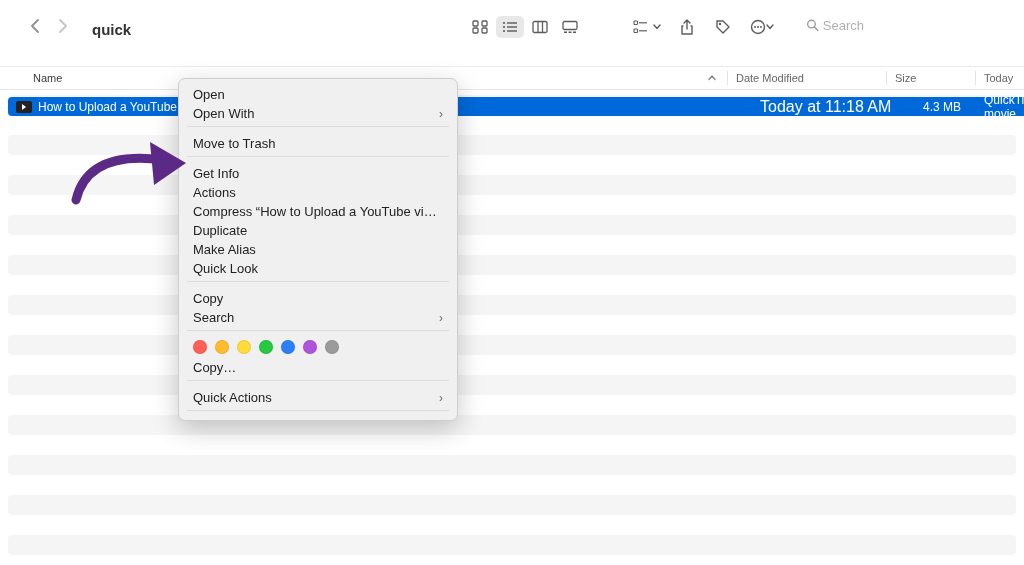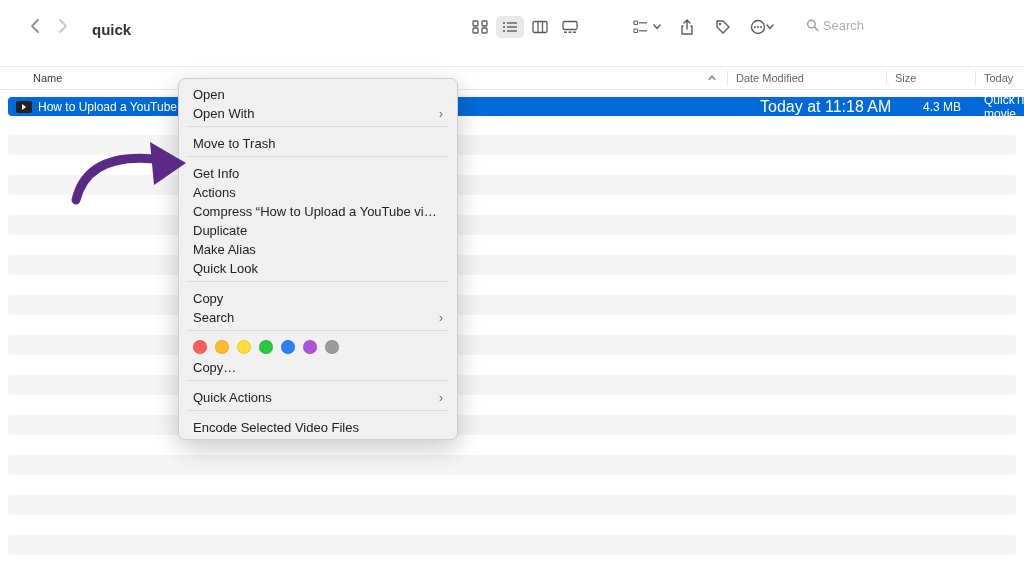--- a/index.html
+++ b/index.html
@@ -263,21 +263,18 @@
   </div>
   <div class="ctx-item">
       <span class="lbl">Copy…</span>
     </div>
   <div class="ctx-sep"></div>
   <div class="ctx-item">
       <span class="lbl">Quick Actions</span>
       <span class="chev">›</span>
     </div>
   <div class="ctx-sep"></div>
-  <div class="ctx-item">
-      <span class="lbl">Encode Selected Video Files</span>
-    </div>
 </div>
 
 <svg class="arrow" viewBox="0 0 120 70">
   <path d="M8 65 Q 20 15 95 25" fill="none" stroke="#5b2a86" stroke-width="9" stroke-linecap="round"></path>
   <path d="M118 28 L82 7 L86 50 Z" fill="#5b2a86"></path>
 </svg>
 
 </body></html>

